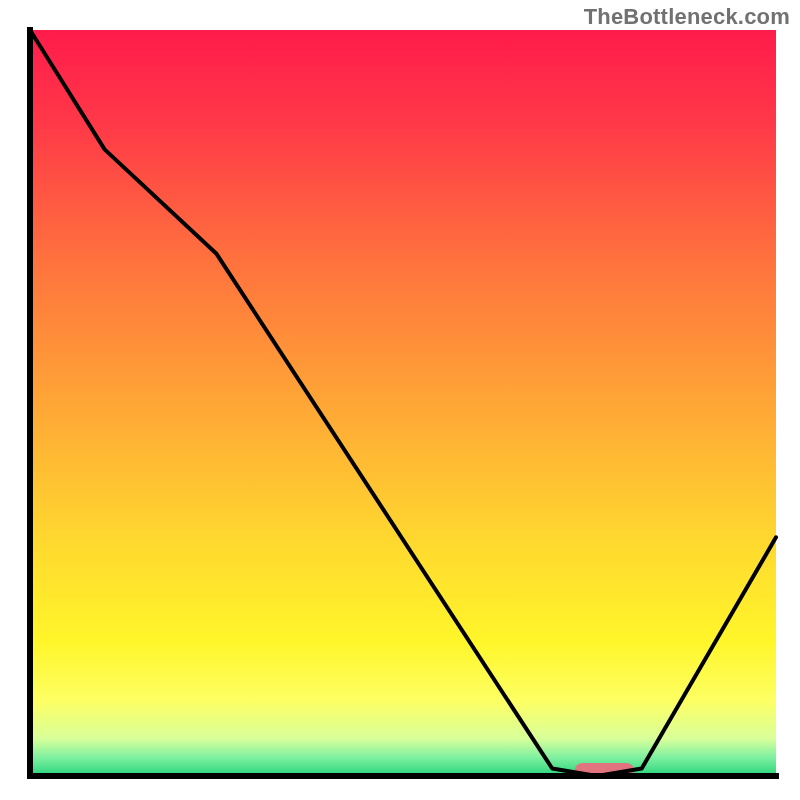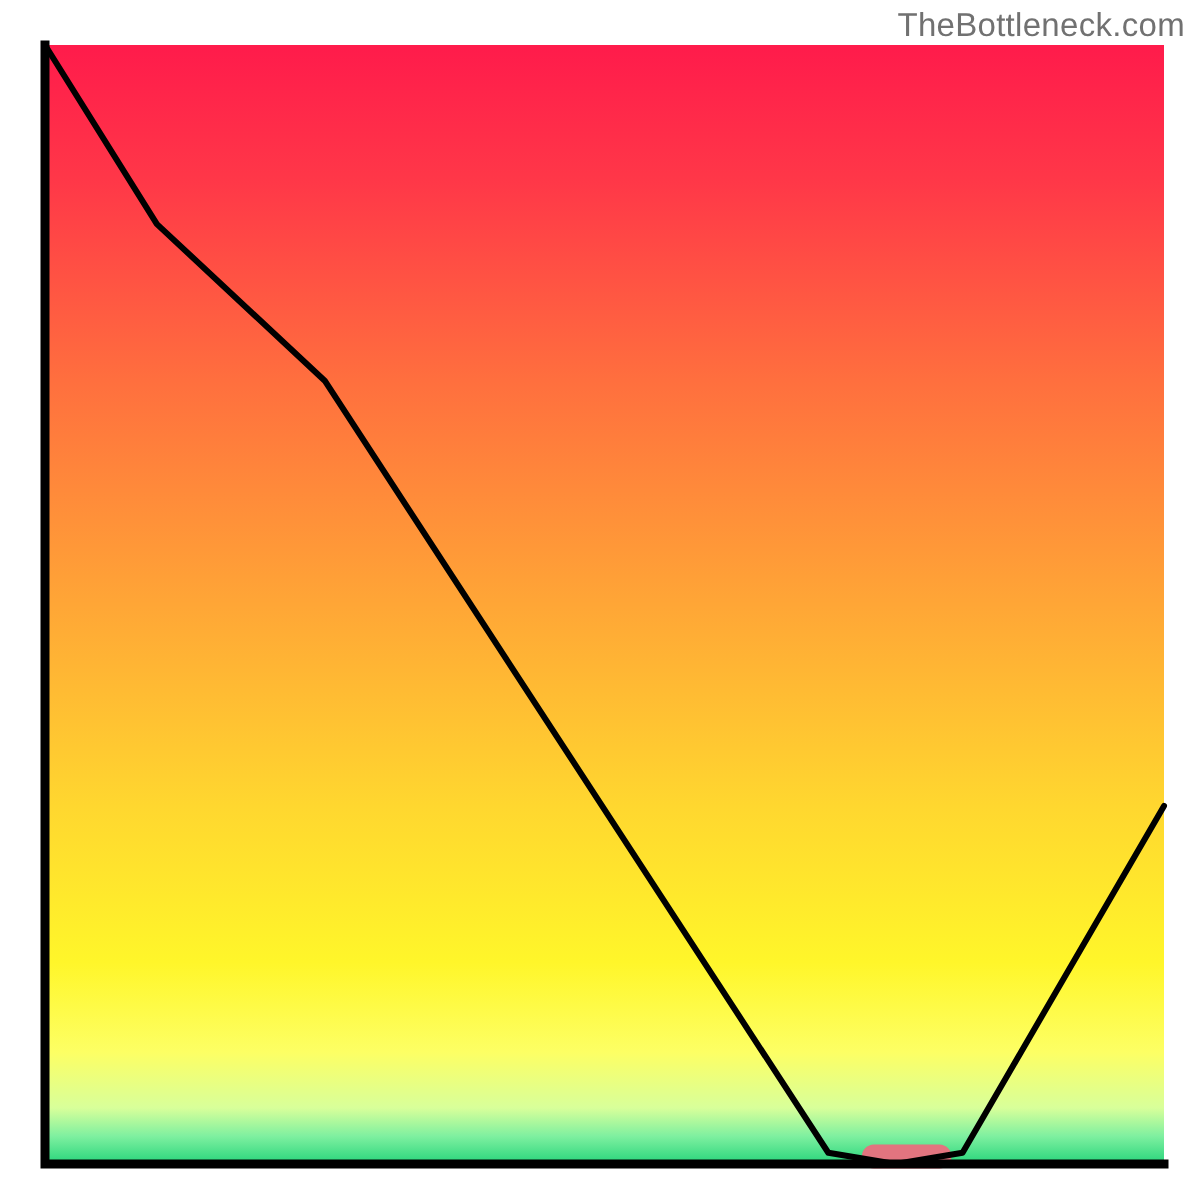--- a/index.html
+++ b/index.html
@@ -14,21 +14,21 @@
     position: relative;
     width: 800px;
     height: 800px;
   }
   .attribution {
     position: absolute;
     top: 4px;
     right: 10px;
     color: #717171;
     font-size: 22px;
-    font-weight: 400;
+    font-weight: 700;
     letter-spacing: 0.2px;
   }
   svg {
     display: block;
   }
 </style>
 </head>
 <body>
 
 <div class="chart-container">

